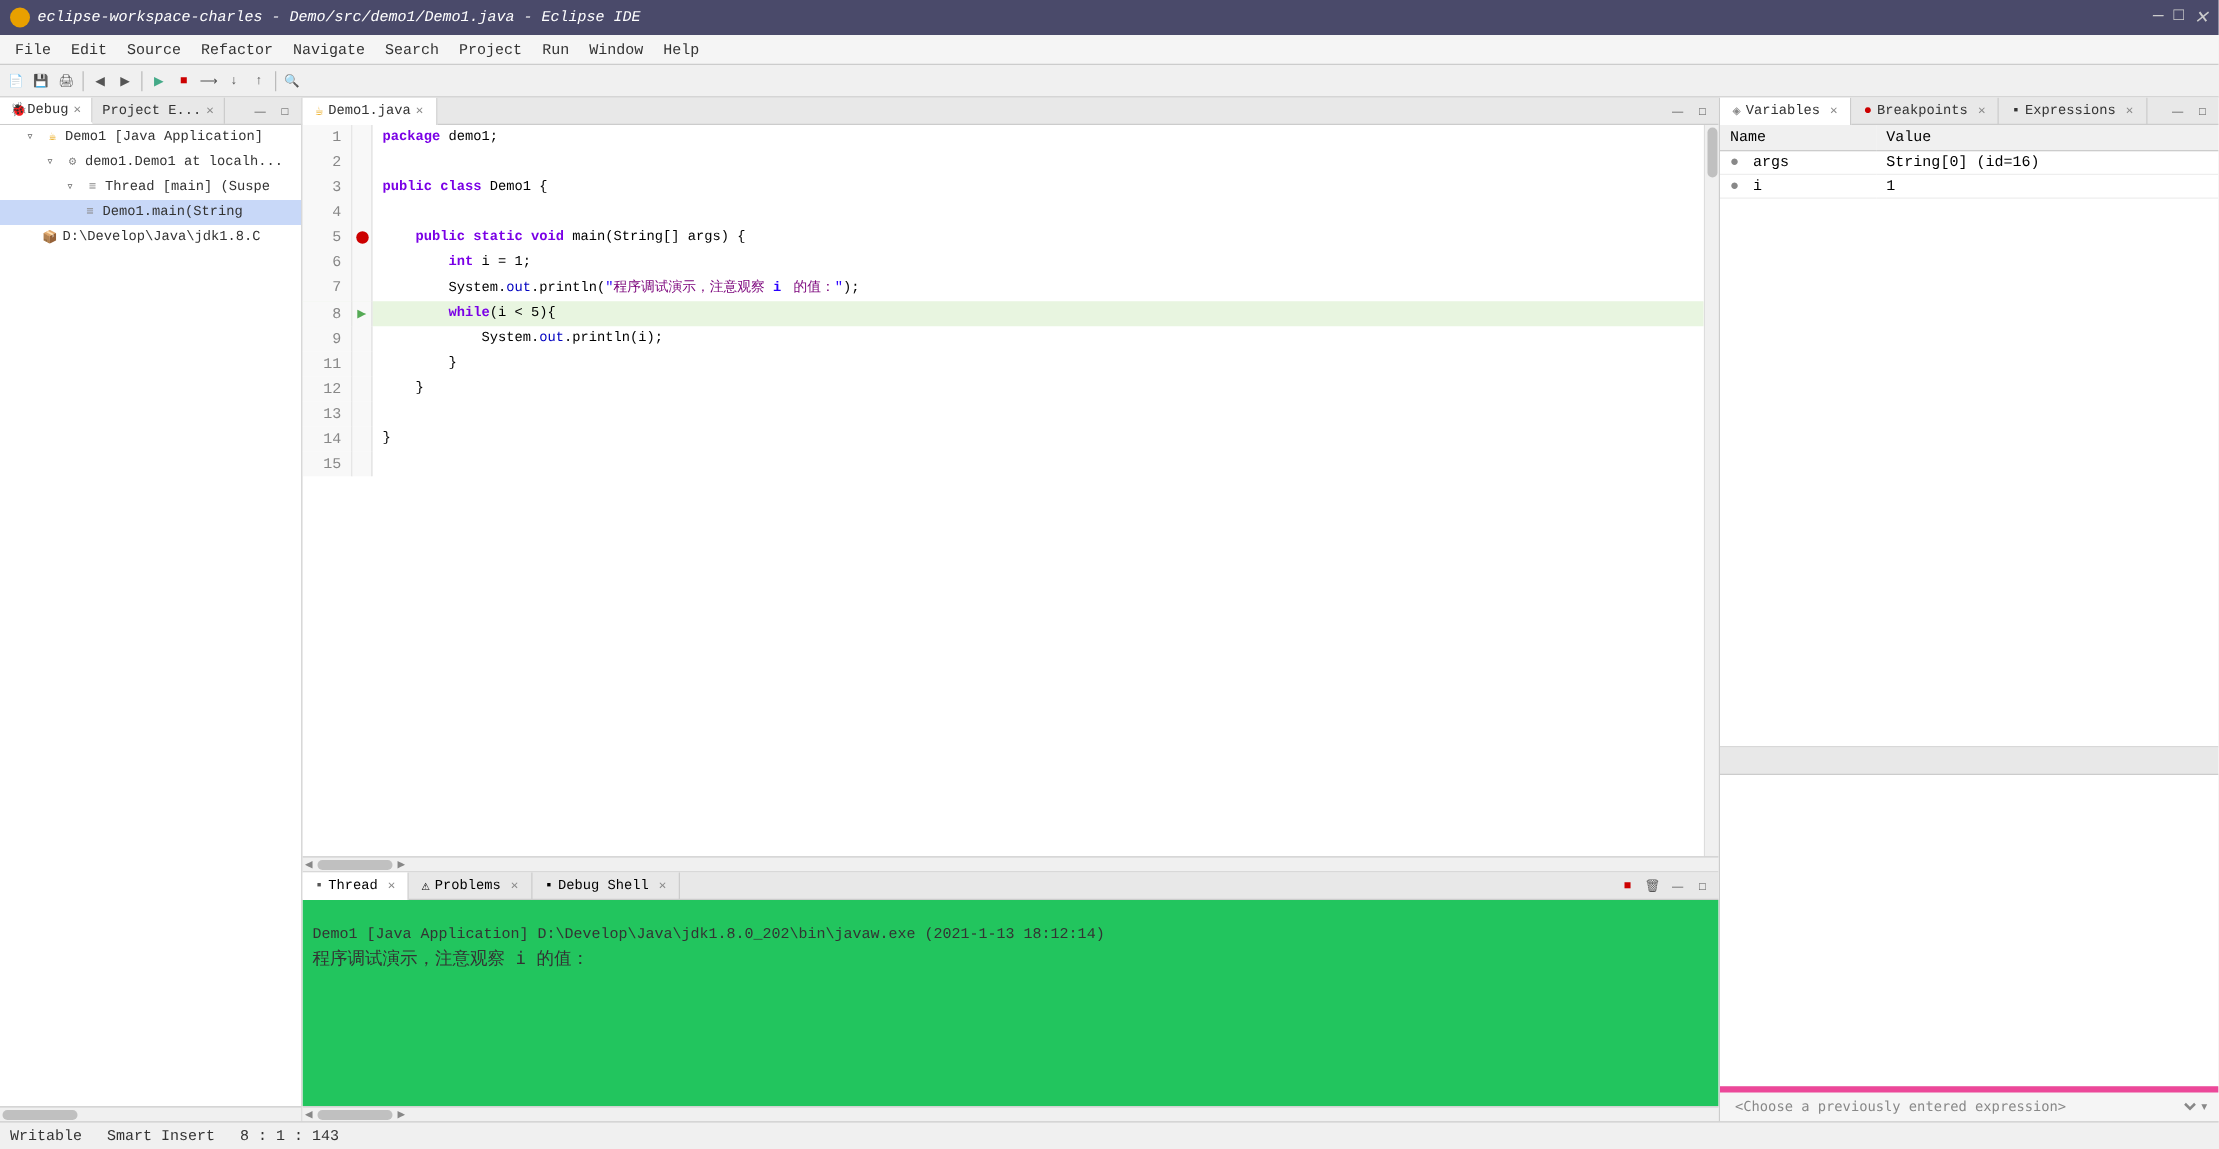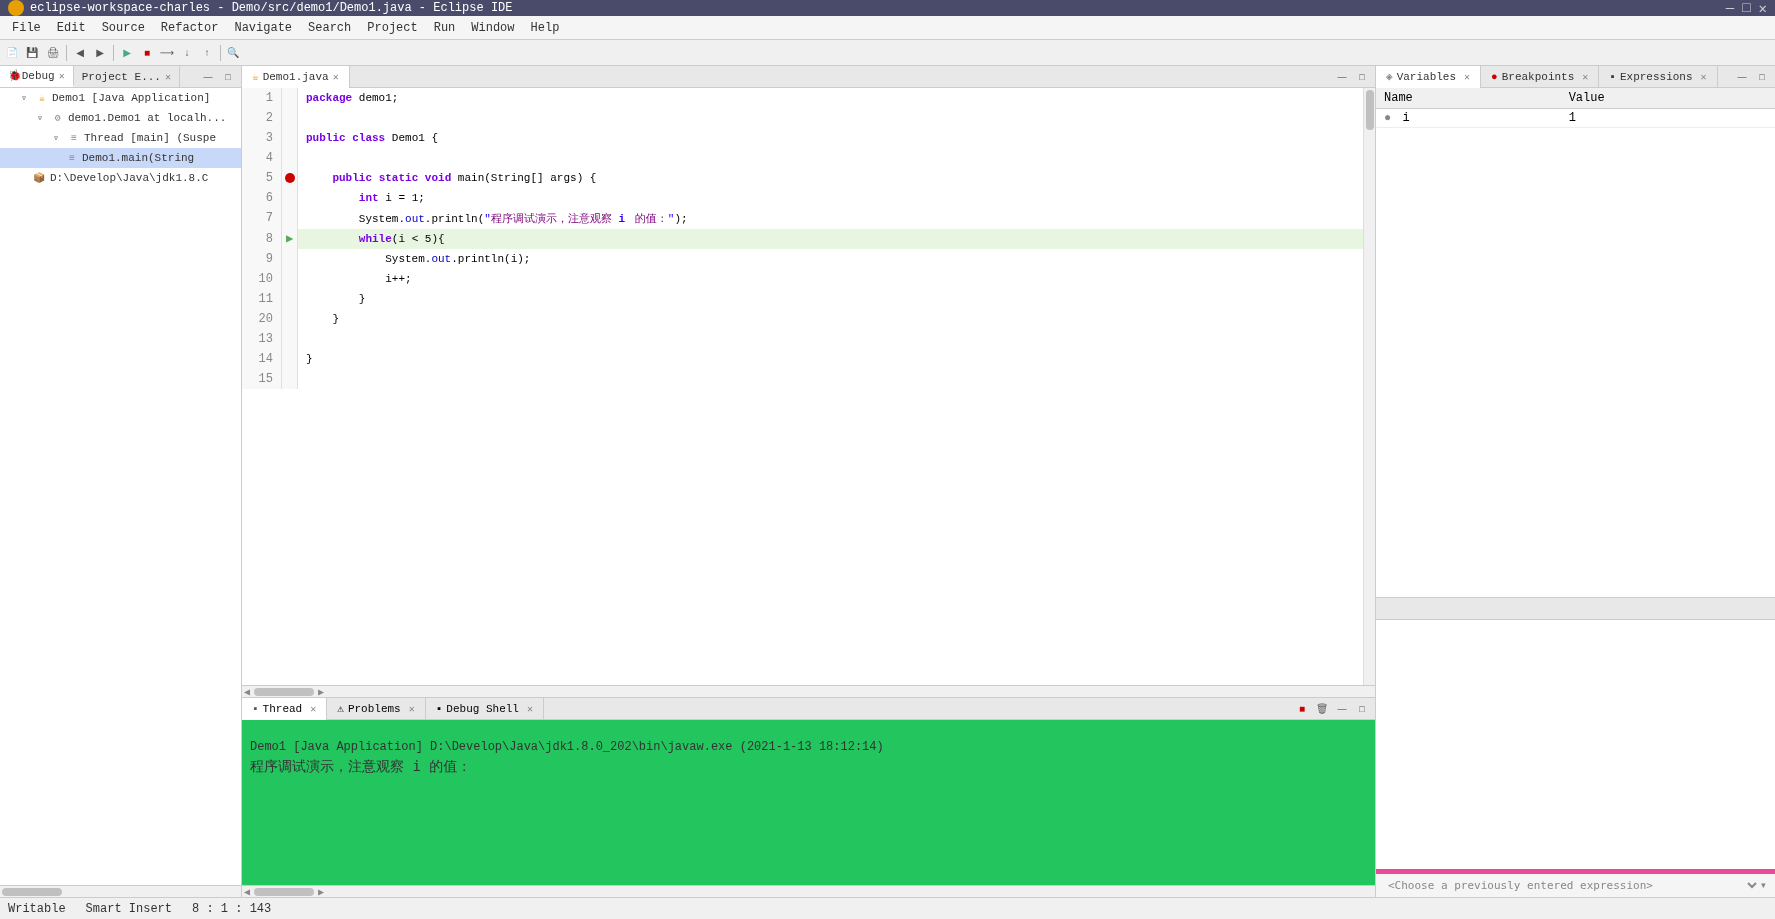--- a/index.html
+++ b/index.html
@@ -11,26 +11,27 @@
       height: 919px;
       overflow: hidden;
       display: flex;
       flex-direction: column;
     }
 
     
     .title-bar {
       background: #4a4a6a;
       color: #fff;
-      height: 16px;
+      height: 28px;
       display: flex;
       align-items: center;
       padding: 0 8px;
       font-size: 12px;
       flex-shrink: 0;
+      font-style: italic;
     }
     .title-bar .title-icon {
       width: 16px; height: 16px;
       background: #e8a000;
       border-radius: 50%;
       margin-right: 6px;
       flex-shrink: 0;
     }
     .title-bar .title-text { flex: 1; }
     .title-bar .win-controls { display: flex; gap: 8px; }
@@ -555,34 +556,29 @@
               </span>
             <span class="line-content">        <span class="kw">while</span>(i &lt; 5){</span>
           </div>
 
           <div class="code-line">
             <span class="line-num">9</span>
             <span class="line-gutter"></span>
             <span class="line-content">            System.<span class="field">out</span>.println(i);</span>
           </div>
 
-          <div class="code-line">
-            <span class="line-num">10</span>
-            <span class="line-gutter"></span>
-            <span class="line-content">            i++;</span>
-          </div>
 
           <div class="code-line">
             <span class="line-num">11</span>
             <span class="line-gutter"></span>
             <span class="line-content">        }</span>
           </div>
 
           <div class="code-line">
-            <span class="line-num">20</span>
+            <span class="line-num">12</span>
             <span class="line-gutter"></span>
             <span class="line-content">    }</span>
           </div>
 
           <div class="code-line">
             <span class="line-num">13</span>
             <span class="line-gutter"></span>
             <span class="line-content"></span>
           </div>
 
@@ -681,20 +677,27 @@
           <thead>
             <tr>
               <th>Name</th>
               <th>Value</th>
             </tr>
           </thead>
           <tbody>
             <tr>
               <td>
                 <span class="var-icon">●</span>
+                args
+              </td>
+              <td>String[0]  (id=16)</td>
+            </tr>
+            <tr>
+              <td>
+                <span class="var-icon">●</span>
                 i
               </td>
               <td>1</td>
             </tr>
           </tbody>
         </table>
       </div>
 
       <div class="right-bottom">
         <div class="right-bottom-tabs">

